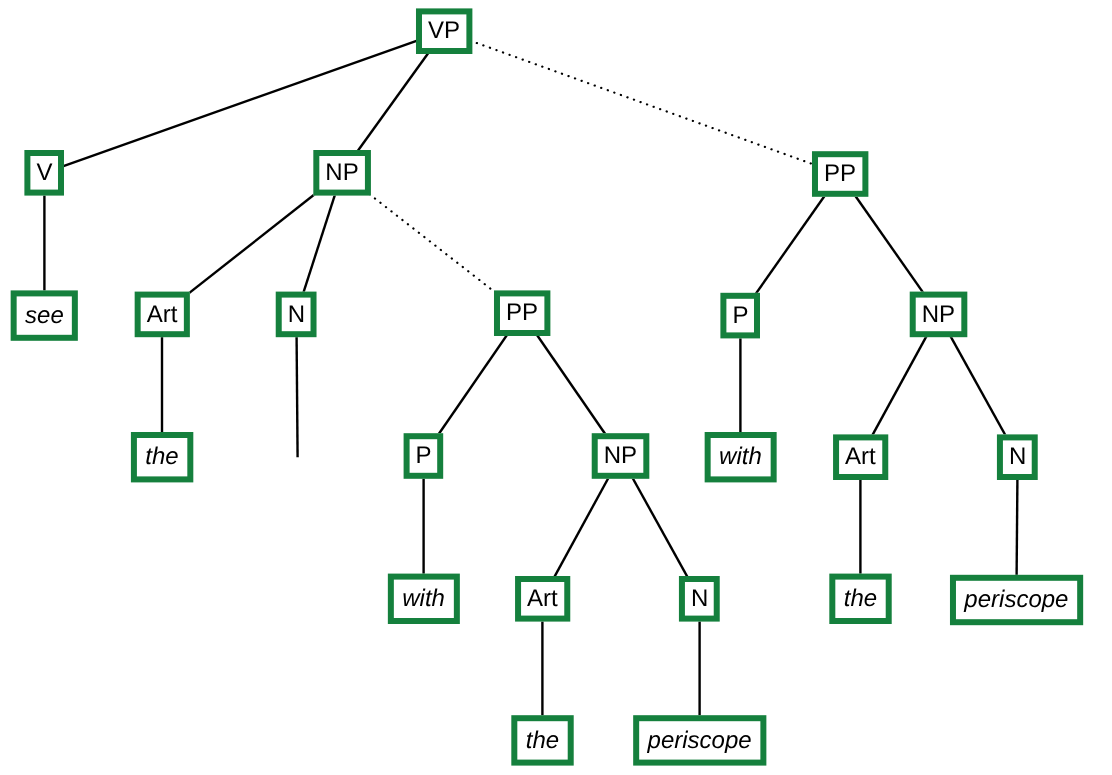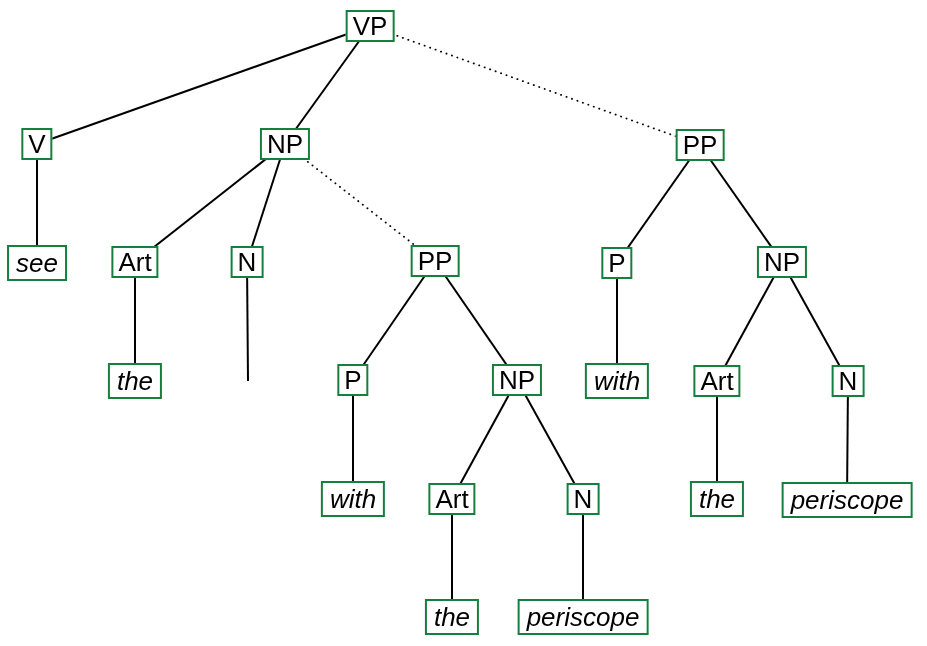--- a/index.html
+++ b/index.html
@@ -22,23 +22,23 @@
   }
   .edges line.dotted {
     stroke-width: 1.8;
     stroke-dasharray: 0.2 5.6;
     stroke-linecap: round;
   }
   .node {
     position: absolute;
     transform: translate(-50%, -50%);
     background: #ffffff;
-    border: 2px solid #15803d;
+    border: 5px solid #15803d;
     color: #000000;
-    font-size: 26px;
+    font-size: 20px;
     line-height: 28px;
     padding: 0 5px;
     white-space: nowrap;
     text-align: center;
   }
   .node.terminal {
     font-style: italic;
     padding: 2px 7px;
   }
 </style>

